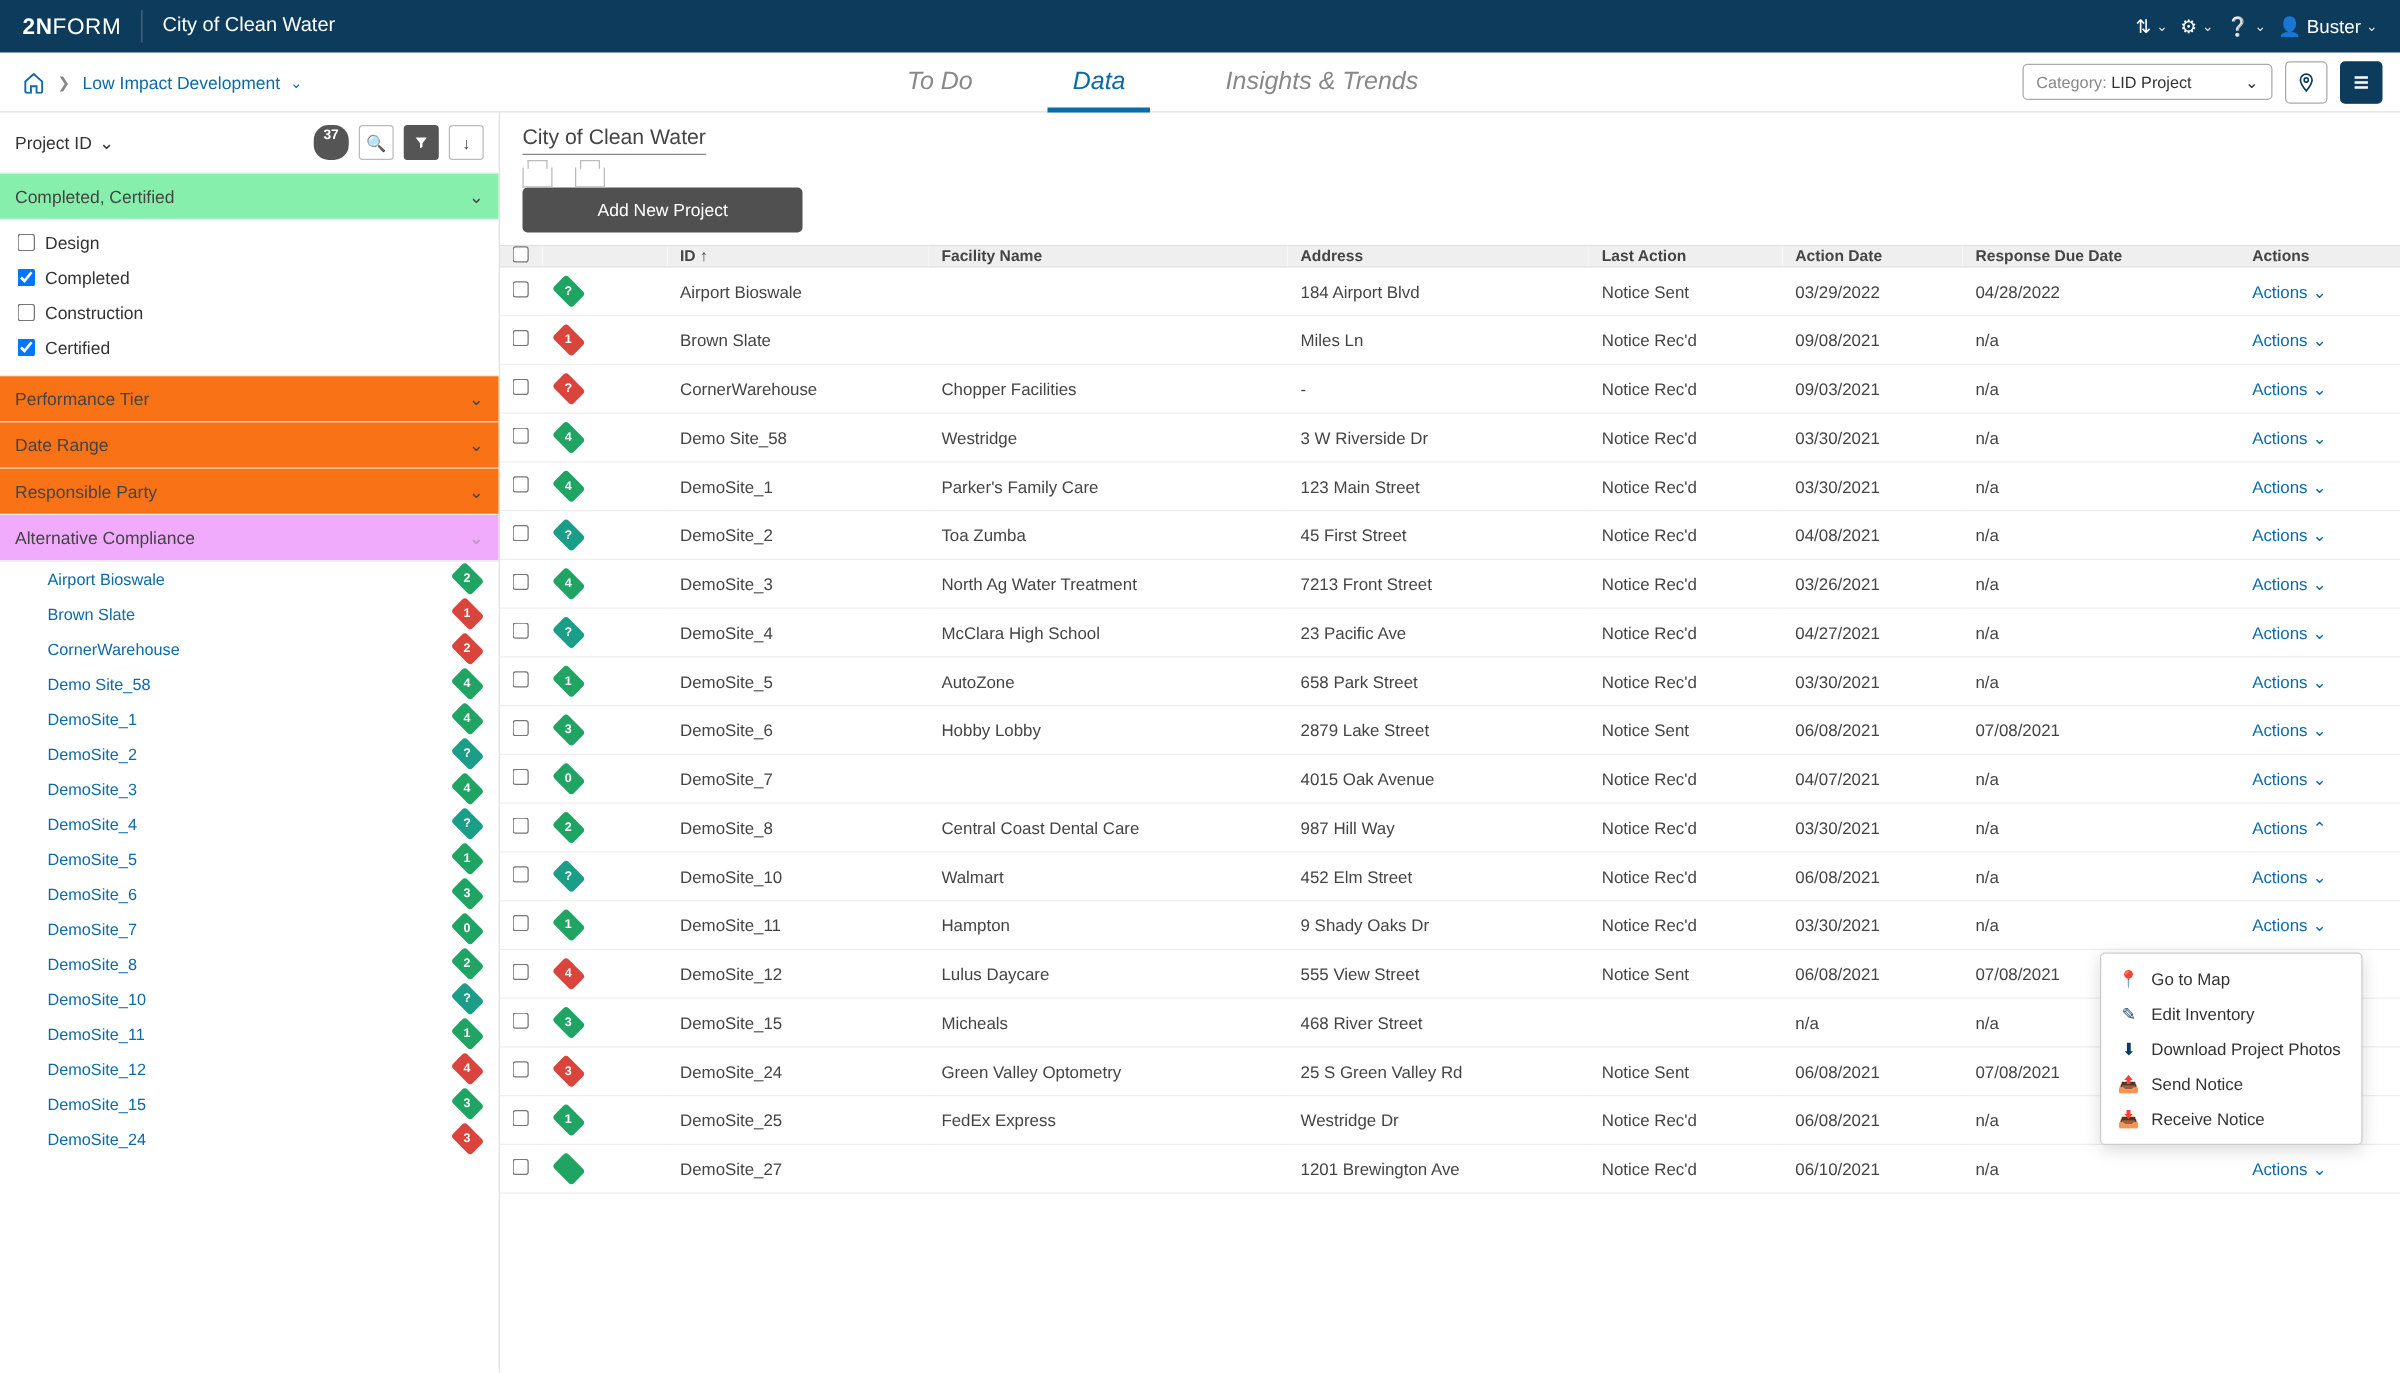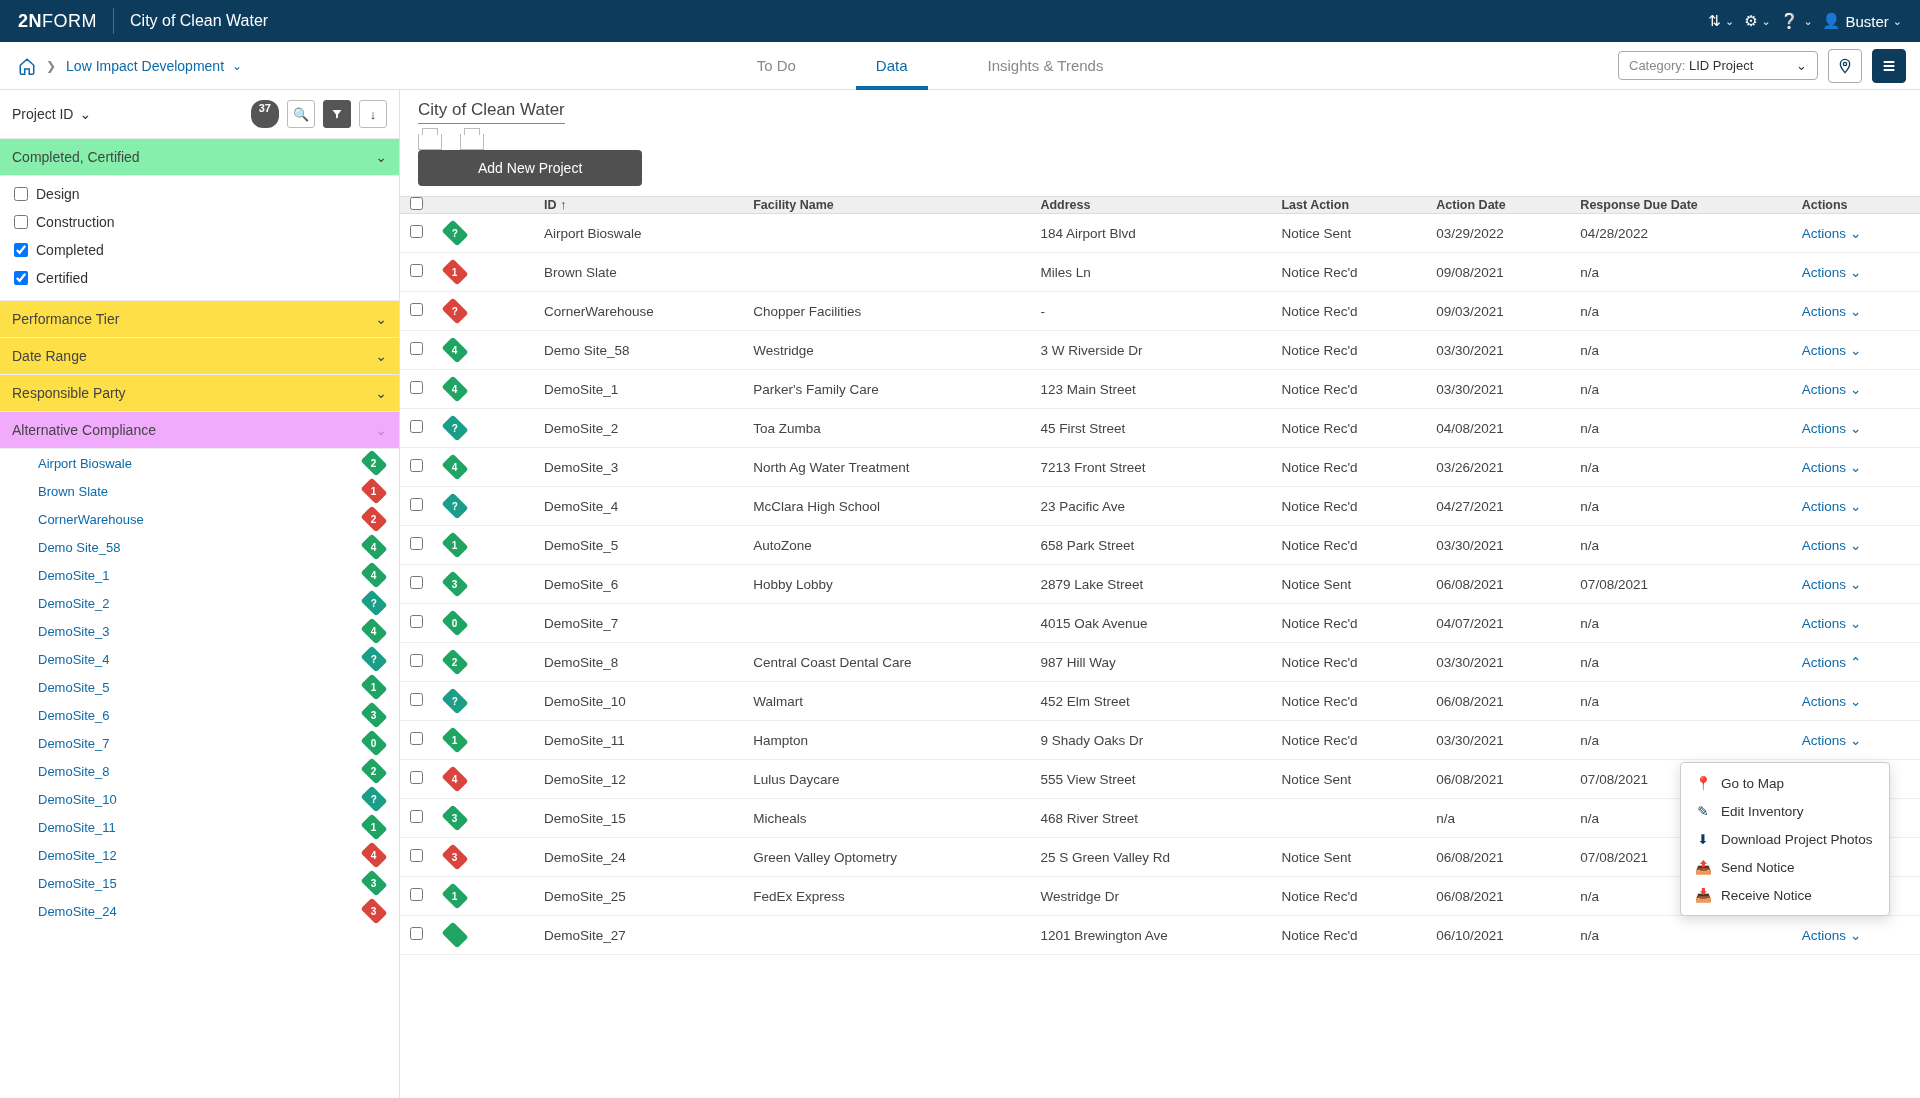--- a/index.html
+++ b/index.html
@@ -13,21 +13,21 @@
 .topbar .spacer { flex: 1; }
 .topbar .tool { margin-left: 10px; cursor: pointer; display: flex; align-items: center; gap: 4px; font-size: 15px; }
 .topbar .chev { font-size: 11px; opacity: 0.9; }
 
 
 .subbar { height: 48px; display: flex; align-items: center; border-bottom: 1px solid #e0e0e0; padding-left: 18px; }
 .subbar .home-icon { color: #0d6aa8; font-size: 17px; cursor: pointer; }
 .subbar .chev-r { color: #888; margin: 0 10px; font-size: 12px; }
 .subbar .crumb { color: #0d6aa8; font-size: 14px; cursor: pointer; display: flex; align-items: center; gap: 8px; }
 .subbar .tabs { flex: 1; display: flex; justify-content: center; gap: 80px; height: 100%; align-items: center; }
-.subbar .tab { color: #888; font-size: 15px; cursor: pointer; height: 100%; display: flex; align-items: center; position: relative; }
+.subbar .tab { color: #888; font-style: italic; font-size: 20px; cursor: pointer; height: 100%; display: flex; align-items: center; position: relative; }
 .subbar .tab.active { color: #0d6aa8; font-weight: 500; }
 .subbar .tab.active::after { content: ""; position: absolute; left: -20px; right: -20px; bottom: -1px; height: 4px; background: #0d6aa8; }
 .subbar .right-controls { display: flex; align-items: center; gap: 10px; padding-right: 14px; }
 .cat-dd { border: 1px solid #aaa; border-radius: 4px; padding: 6px 10px; font-size: 13px; cursor: pointer; display: flex; align-items: center; gap: 4px; width: 200px; justify-content: space-between; }
 .cat-dd .fade { color: #888; }
 .cat-dd .val { font-weight: 500; }
 .ctrl-btn { border: 1px solid #aaa; border-radius: 4px; width: 34px; height: 34px; display: flex; align-items: center; justify-content: center; cursor: pointer; }
 .ctrl-btn.active { background: #0d3b5c; color: #fff; border-color: #0d3b5c; }
 
 
@@ -36,21 +36,21 @@
 .content { flex: 1; display: flex; flex-direction: column; overflow: hidden; }
 
 
 .side-top { display: flex; padding: 10px 12px; gap: 8px; border-bottom: 1px solid #e8e8e8; }
 .side-top .label { flex: 1; font-size: 14px; cursor: pointer; display: flex; align-items: center; gap: 6px; }
 .pill { background: #555; color: #fff; border-radius: 12px; font-size: 11px; font-weight: 600; padding: 2px 8px; }
 .icon-btn { width: 28px; height: 28px; border: 1px solid #bbb; border-radius: 3px; display: flex; align-items: center; justify-content: center; cursor: pointer; font-size: 13px; background: #fff; }
 .icon-btn.filled { background: #555; color: #fff; border-color: #555; }
 
 
-.sec-head { padding: 10px 12px; border-bottom: 1px solid #ececec; font-size: 14px; color: #444; cursor: pointer; display: flex; align-items: center; justify-content: space-between; background:#fde047; }
+.sec-head { padding: 10px 12px; border-bottom: 1px solid #ececec; font-size: 14px; color: #444; cursor: pointer; display: flex; align-items: center; justify-content: space-between; background:#f97316; }
 .sec-body { padding: 4px 0 8px; border-bottom: 1px solid #ececec; }
 .selectall { text-align: right; padding: 6px 14px 4px; }
 .selectall a { color: #0d6aa8; font-weight: 600; font-size: 12.5px; cursor: pointer; }
 .chk-row { display: flex; align-items: center; gap: 8px; padding: 6px 14px; font-size: 14px; }
 .chk-row input { width: 14px; height: 14px; }
 
 
 .proj-list { flex: 1; overflow-y: auto; padding-left: 28px; position: relative; }
 .proj-list::-webkit-scrollbar { width: 14px; }
 .proj-list::-webkit-scrollbar-thumb { background: #c5c5c5; border-radius: 0; }
@@ -166,26 +166,26 @@
       <span>Completed, Certified</span>
       <span>⌄</span>
     </div>
     <div class="sec-body">
       <div id="status-options">
           <div class="chk-row">
             <input type="checkbox" style="">
             <span>Design</span>
           </div>
           <div class="chk-row">
+            <input type="checkbox" checked="" style="">
+            <span>Completed</span>
+          </div>
+          <div class="chk-row">
             <input type="checkbox" style="">
             <span>Construction</span>
-          </div>
-          <div class="chk-row">
-            <input type="checkbox" checked="" style="">
-            <span>Completed</span>
           </div>
           <div class="chk-row">
             <input type="checkbox" checked="" style="">
             <span>Certified</span>
           </div>
         </div>
     </div>
 
     <div class="sec-head">
       <span>Performance Tier</span>

